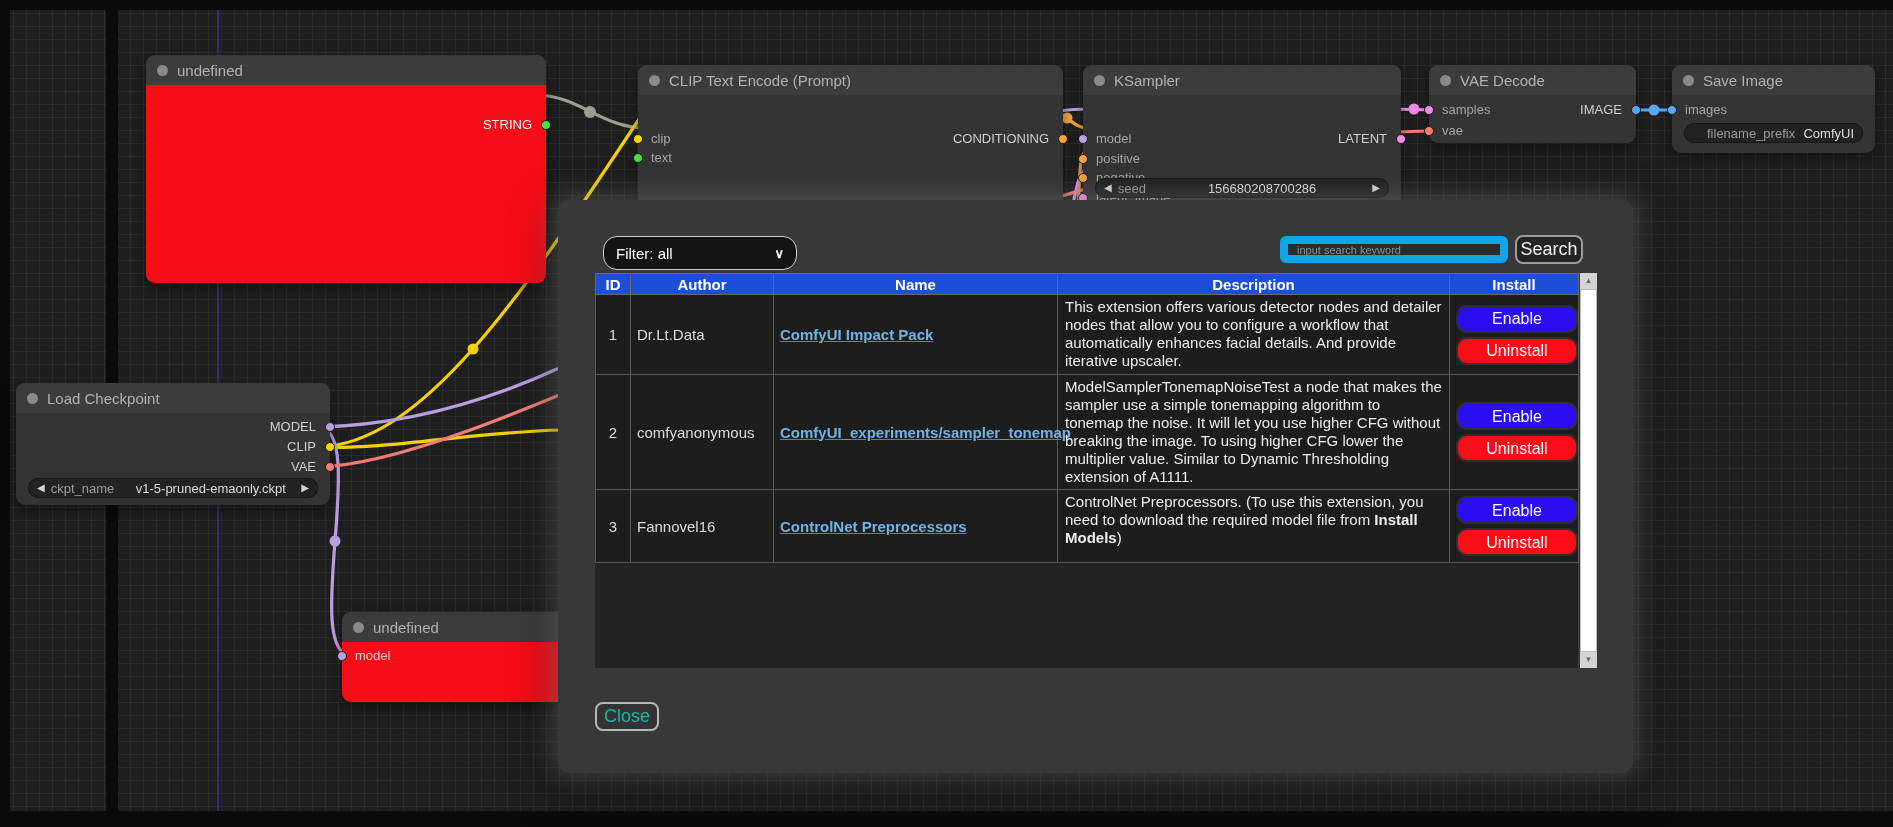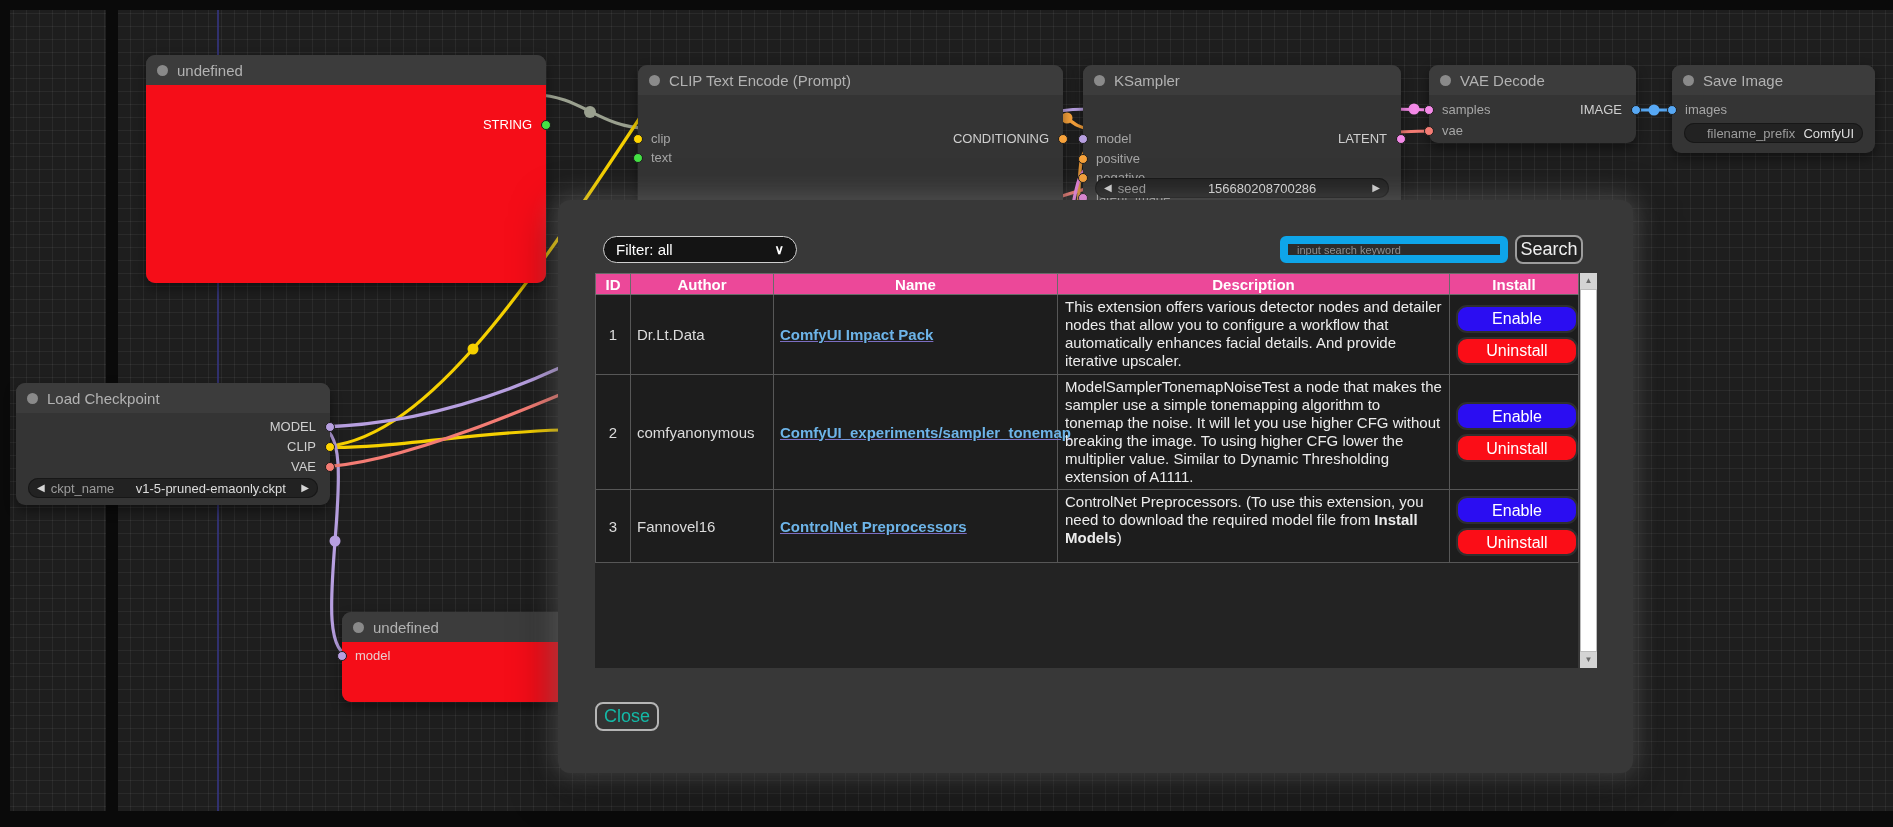--- a/index.html
+++ b/index.html
@@ -38,35 +38,35 @@
           font-size:13px;color:#9c9c9c;padding:0 9px;box-sizing:border-box;text-align:right;}
   .widget .w-arrow{color:#d5d5d5;font-size:10px;line-height:10px;}
   .widget .w-name{margin:0 6px;}
   .widget .w-value{color:#dddddd;margin-left:auto;}
   .widget .w-value.centered{margin:0 auto;}
 
   
   #modal{position:absolute;left:558px;top:200px;width:1075px;height:573px;
     background:#383838;border-radius:12px;z-index:10;
     box-shadow:0 0 26px 5px rgba(255,255,255,.20), 0 12px 45px rgba(0,0,0,.55);}
-  #filter-select{position:absolute;left:45px;top:36px;width:194px;height:27px;
+  #filter-select{position:absolute;left:45px;top:36px;width:194px;height:34px;
     background:#141414;border:1px solid #cfcfcf;border-radius:14px;box-sizing:border-box;
     display:flex;align-items:center;color:#fff;font-size:15px;padding:0 12px;cursor:pointer;}
   #filter-select .chev{margin-left:auto;font-size:13px;font-weight:bold;color:#fff;}
   #search-input{position:absolute;left:722px;top:36px;width:228px;height:27px;
     background:#2c2c2c;border:8px solid #0ea5e9;border-radius:6px;box-sizing:border-box;
     color:#cfcfcf;font-size:11px;padding:0 9px;font-family:"Liberation Sans",sans-serif;}
   #search-input::placeholder{color:#8f8f8f;}
   #search-btn{position:absolute;left:957px;top:35px;width:68px;height:29px;
     background:#242424;border:2px solid #9d9d9d;border-radius:8px;box-sizing:border-box;
     color:#efefef;font-size:18px;display:flex;align-items:center;justify-content:center;cursor:pointer;}
 
   #table-wrap{position:absolute;left:37px;top:73px;width:983px;height:395px;background:#232323;}
   table{border-collapse:collapse;table-layout:fixed;width:983px;}
-  th{background:#ec4899;color:#fff;font-weight:bold;font-size:15px;height:20px;
+  th{background:#1d4ed8;color:#fff;font-weight:bold;font-size:15px;height:20px;
      border:1px solid #6a6a6a;padding:0;}
   td{border:1px solid #575757;background:#1d1d1d;font-size:15px;color:#dcdcdc;
      padding:2px 6px;vertical-align:middle;}
   td.c{text-align:center;}
   td.desc{font-size:15px;line-height:18px;color:#ececec;vertical-align:top;padding:3px 7px;}
   a.ext-link{color:#6db4e8;font-weight:bold;text-decoration:underline;
      text-decoration-color:#7b6ec2;cursor:pointer;}
   td.install{text-align:center;}
   .ibtn{width:118px;height:24px;margin:4px auto;border-radius:11px;color:#fff;
      font-size:16px;line-height:21px;text-align:center;border:2px solid #2f2f2f;

